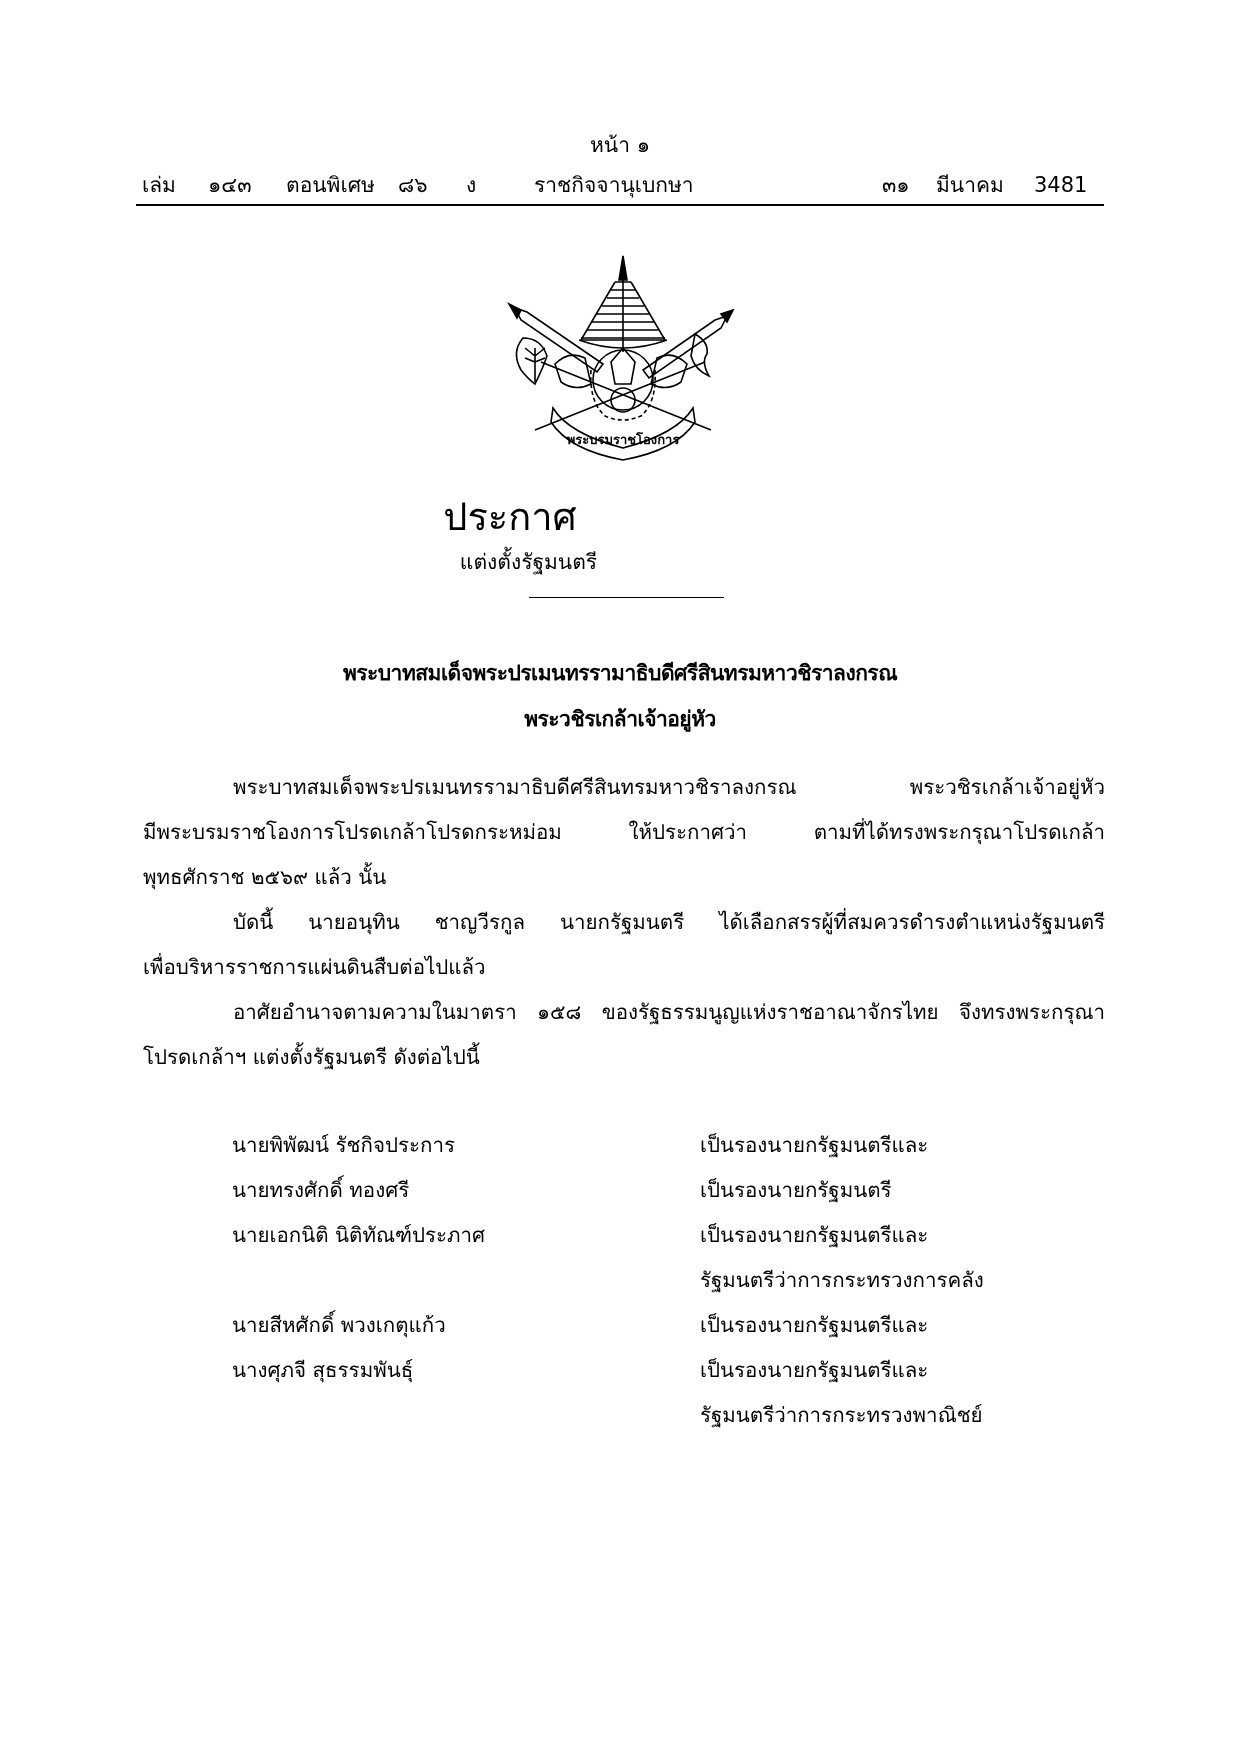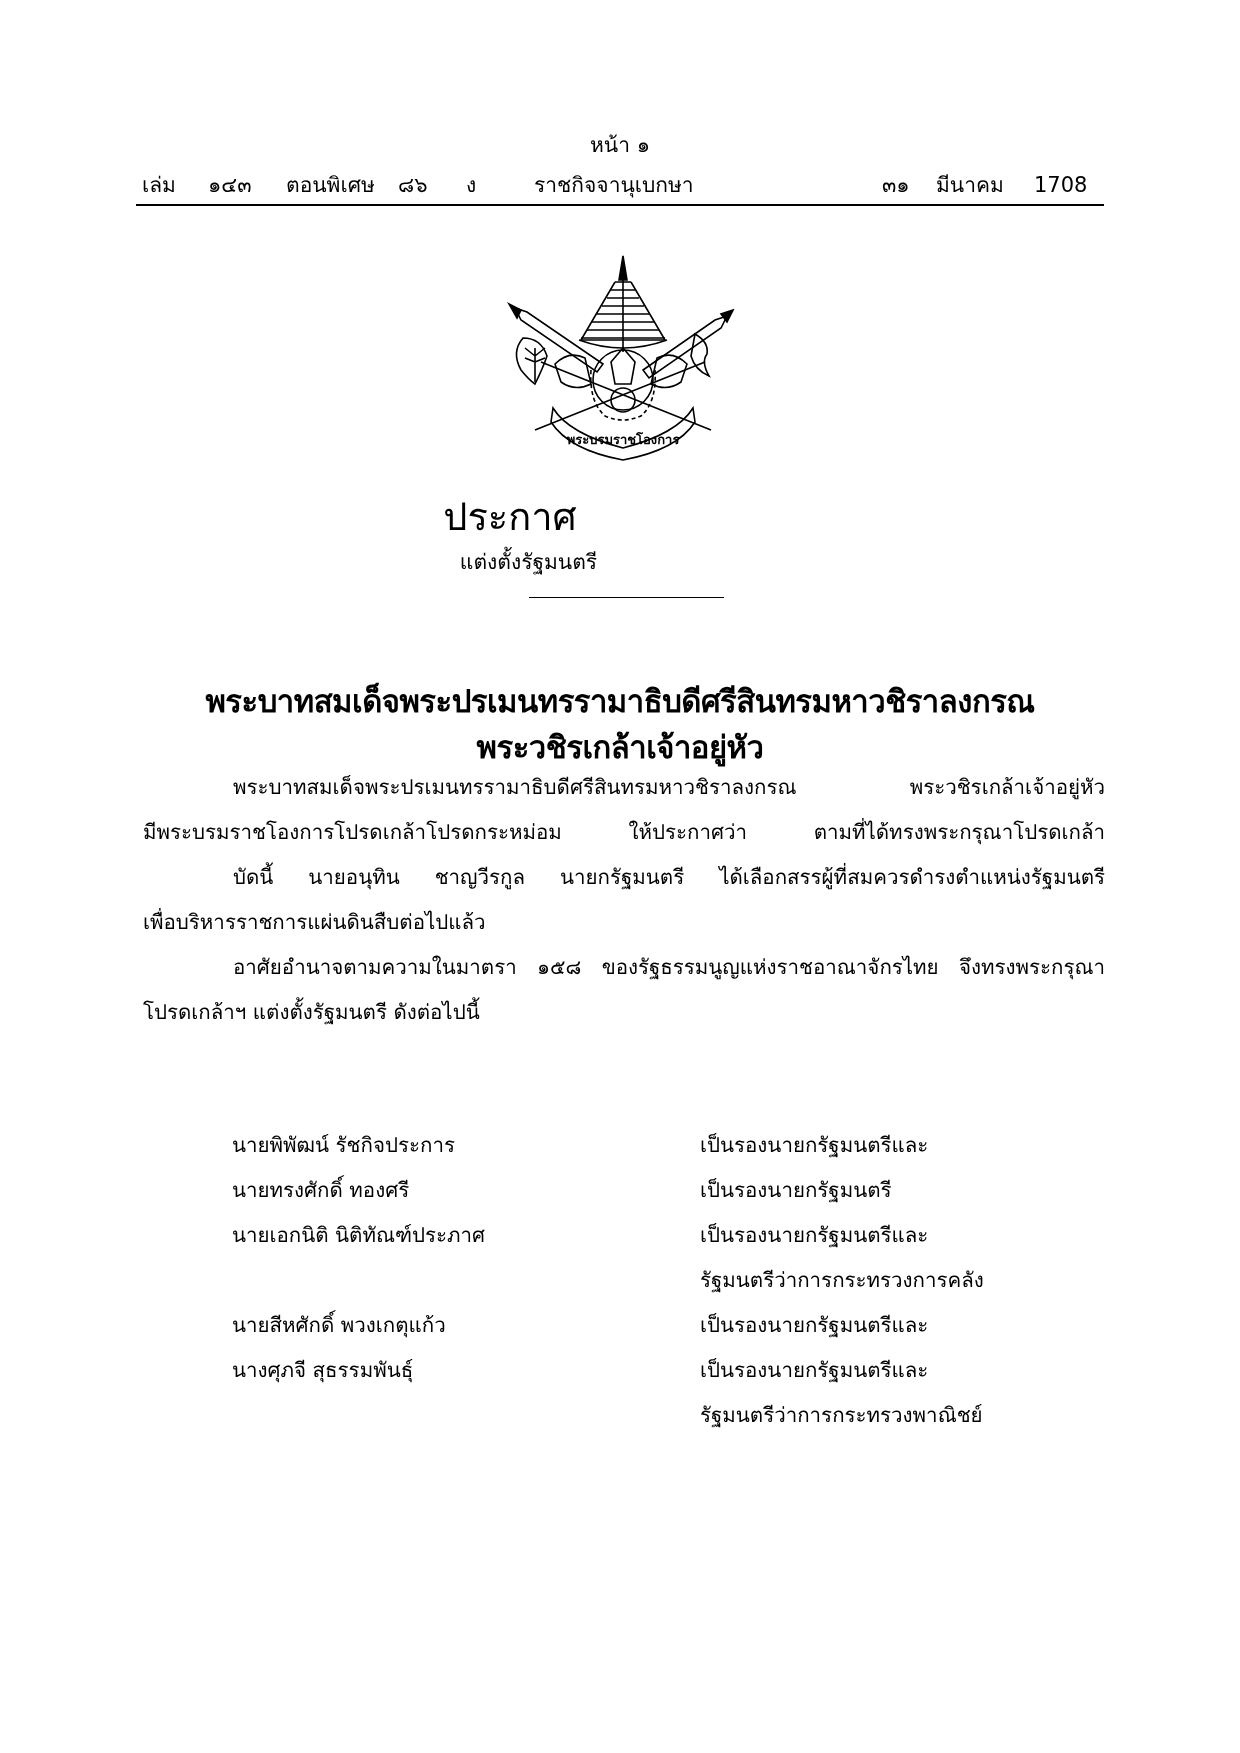--- a/index.html
+++ b/index.html
@@ -11,21 +11,21 @@
                 font-size: 21px; line-height: 30px; border-bottom: 2px solid #000; }
   .header-bar span { position: absolute; top: 0; white-space: nowrap; }
   .emblem { position: absolute; left: 495px; top: 252px; width: 252px; height: 210px; }
   .title { position: absolute; top: 494px; left: 0; width: 1020px; text-align: center;
            font-size: 38px; line-height: 46px; }
   .subtitle { position: absolute; top: 547px; left: 0; width: 1057px; text-align: center;
               font-size: 21px; line-height: 30px; }
   .sep { position: absolute; top: 597px; left: 529px; width: 195px; height: 0;
          border-top: 1.5px solid #000; }
   .royal { position: absolute; left: 0; width: 1240px; text-align: center;
-           font-size: 31px; line-height: 44px; font-weight: bold; letter-spacing: -0.5px; margin-top: 28px; }
+           font-size: 21px; line-height: 44px; font-weight: bold; letter-spacing: -0.5px; }
   .body-wrap { position: absolute; top: 765px; left: 143px; width: 962px; }
   .line { height: 45px; line-height: 45px; font-size: 20.5px; white-space: nowrap;
           text-align: justify; text-align-last: justify; overflow: hidden; }
   .line.indent { padding-left: 90px; }
   .line.last { text-align-last: left; }
   .list { position: absolute; top: 1123px; left: 232px; width: 880px; }
   .row { display: flex; height: 45px; line-height: 45px; font-size: 20.5px; gap: 20px; }
   .row .name { width: 448px; white-space: nowrap; }
   .row .pos { white-space: nowrap; }
 </style>
@@ -36,21 +36,21 @@
 
 <div class="header-bar">
   <span style="left:6px">เล่ม</span>
   <span style="left:72px">๑๔๓</span>
   <span style="left:150px">ตอนพิเศษ</span>
   <span style="left:262px">๘๖</span>
   <span style="left:330px">ง</span>
   <span style="left:398px">ราชกิจจานุเบกษา</span>
   <span style="left:746px">๓๑</span>
   <span style="left:800px">มีนาคม</span>
-  <span style="left:898px">1708</span>
+  <span style="left:898px">3481</span>
 </div>
 
 <div class="emblem">
   <svg width="252" height="210" viewBox="0 0 252 210" xmlns="http://www.w3.org/2000/svg" fill="none" stroke="#000" stroke-width="1.6">
 
     <path d="M128 4 L124 28 L132 28 Z" fill="#000"></path>
     <line x1="128" y1="28" x2="128" y2="100"></line>
 
     <path d="M120 30 h16 M116 38 h24 M112 46 h32 M107 54 h42 M102 62 h52 M97 70 h62 M92 78 h72 M86 86 h84"></path>
     <path d="M120 30 L86 88 L170 88 L136 30"></path>
@@ -86,20 +86,21 @@
 <div class="title">ประกาศ</div>
 <div class="subtitle">แต่งตั้งรัฐมนตรี</div>
 <div class="sep"></div>
 
 <div class="royal" style="top:651px">พระบาทสมเด็จพระปรเมนทรรามาธิบดีศรีสินทรมหาวชิราลงกรณ</div>
 <div class="royal" style="top:697px">พระวชิรเกล้าเจ้าอยู่หัว</div>
 
 <div class="body-wrap">
   <div class="line indent">พระบาทสมเด็จพระปรเมนทรรามาธิบดีศรีสินทรมหาวชิราลงกรณ พระวชิรเกล้าเจ้าอยู่หัว</div>
   <div class="line">มีพระบรมราชโองการโปรดเกล้าโปรดกระหม่อม ให้ประกาศว่า ตามที่ได้ทรงพระกรุณาโปรดเกล้า</div>
+  <div class="line last">พุทธศักราช ๒๕๖๙ แล้ว นั้น</div>
   <div class="line indent">บัดนี้ นายอนุทิน ชาญวีรกูล นายกรัฐมนตรี ได้เลือกสรรผู้ที่สมควรดำรงตำแหน่งรัฐมนตรี</div>
   <div class="line last">เพื่อบริหารราชการแผ่นดินสืบต่อไปแล้ว</div>
   <div class="line indent">อาศัยอำนาจตามความในมาตรา ๑๕๘ ของรัฐธรรมนูญแห่งราชอาณาจักรไทย จึงทรงพระกรุณา</div>
   <div class="line last">โปรดเกล้าฯ แต่งตั้งรัฐมนตรี ดังต่อไปนี้</div>
 </div>
 
 <div class="list">
   <div class="row">
     <div class="name">นายพิพัฒน์ รัชกิจประการ</div>
     <div class="pos">เป็นรองนายกรัฐมนตรีและ</div>

